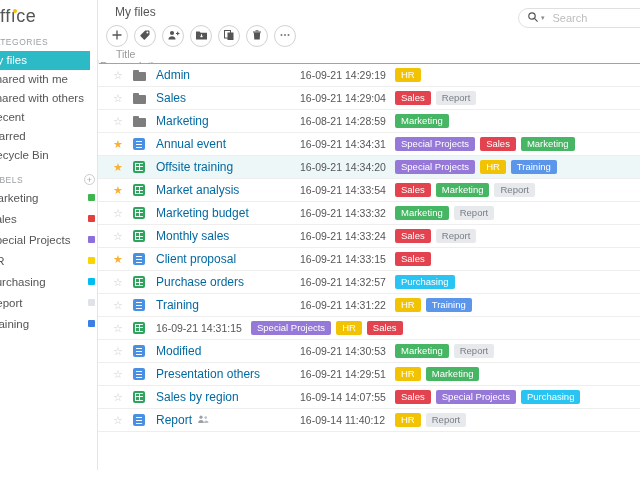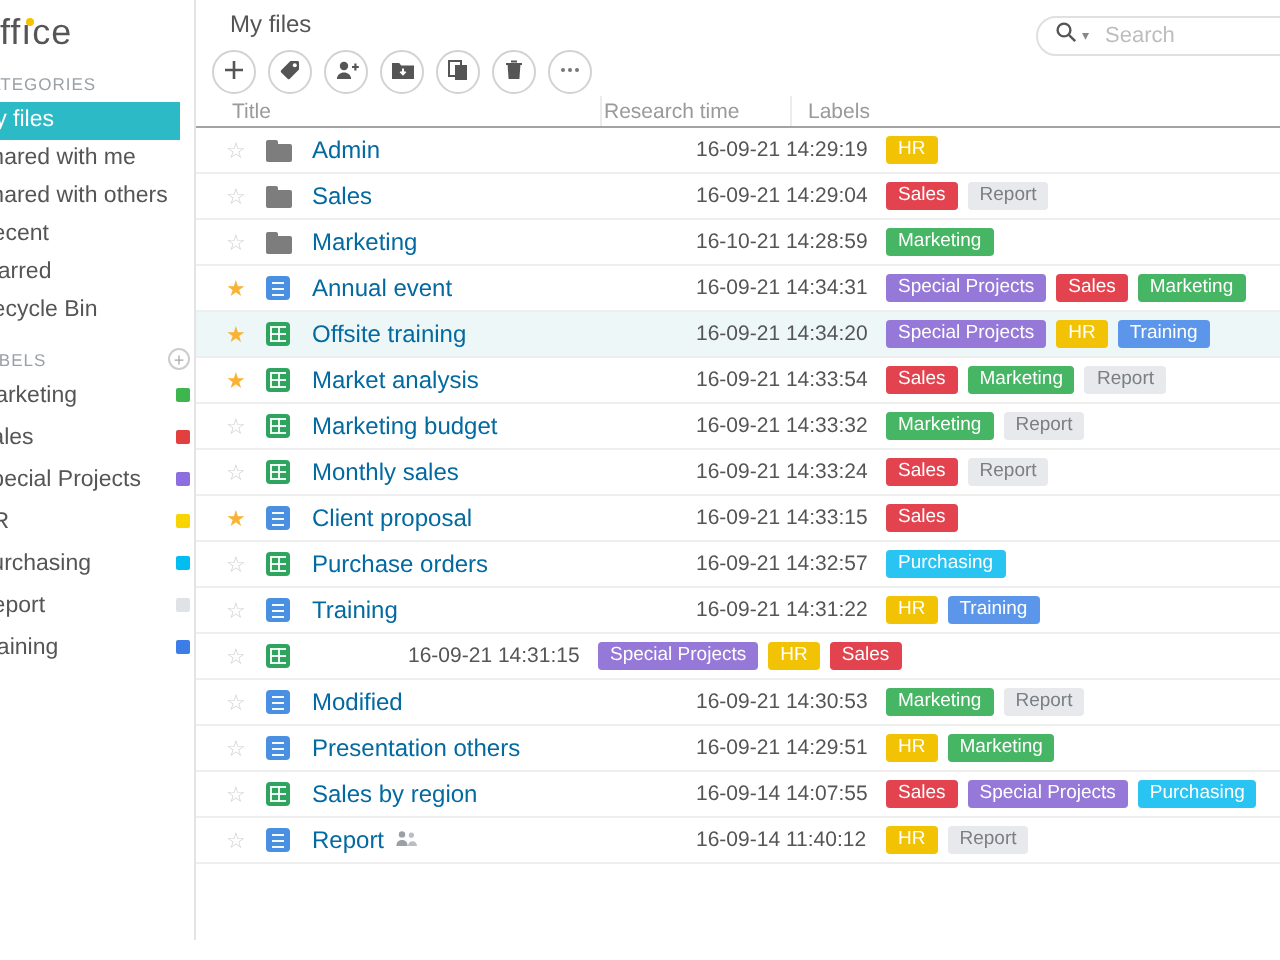--- a/index.html
+++ b/index.html
@@ -24,33 +24,33 @@
   .main{position:absolute;left:98px;top:0;right:0;bottom:0;}
   .page-title{position:absolute;left:17px;top:5px;font-size:12px;color:#555;}
   .search{position:absolute;left:420px;top:8px;width:240px;height:20px;border:1px solid #e0e0e0;border-radius:11px;display:flex;align-items:center;padding-left:8px;box-sizing:border-box;background:#fff;}
   .search .caret{font-size:7px;color:#888;margin-left:2px;}
   .search input{border:none;outline:none;font-size:11px;color:#777;width:120px;margin-left:6px;background:transparent;}
   .search input::placeholder{color:#bdbdbd;}
 
   .toolbar{position:absolute;left:8px;top:25px;display:flex;gap:6px;}
   .tool-btn{width:22px;height:22px;border-radius:50%;border:1px solid #d2d2d2;background:#fff;display:flex;align-items:center;justify-content:center;padding:0;cursor:pointer;}
 
-  .thead{position:absolute;top:48px;left:0;right:0;height:15px;border-bottom:1px solid #a3a3a3;display:flex;align-items:center;font-size:10.5px;color:#9a9a9a;}
+  .thead{position:absolute;top:48px;left:0;right:0;height:15px;border-bottom:1px solid #a3a3a3;display:flex;font-size:10.5px;color:#9a9a9a;flex-direction:column;}
   .h-title{width:202px;padding-left:18px;box-sizing:border-box;cursor:pointer;}
   .h-time{width:95px;border-left:1px solid #ececec;height:100%;display:flex;align-items:center;padding-left:1px;box-sizing:border-box;cursor:pointer;}
   .h-labels{border-left:1px solid #ececec;height:100%;display:flex;align-items:center;padding-left:8px;flex:1;box-sizing:border-box;cursor:pointer;}
 
   .rows{position:absolute;top:64px;left:0;right:0;}
   .row{height:22px;border-bottom:1px solid #eeeeee;display:flex;align-items:center;padding-left:15px;box-sizing:content-box;cursor:pointer;background:#fff;}
   .row.active{background:#edf7f8;}
   .c-star{width:20px;font-size:11px;color:#cfcfcf;flex:none;}
   .c-star.on{color:#f9b234;}
   .c-icon{width:23px;flex:none;display:flex;align-items:center;}
   .c-title{width:144px;font-size:12px;color:#0369a1;display:flex;align-items:center;gap:5px;flex:none;white-space:nowrap;overflow:hidden;}
-  .c-time{width:95px;font-size:10.5px;color:#555;flex:none;margin-left:48px;}
+  .c-time{width:95px;font-size:10.5px;color:#555;flex:none;}
   .c-labels{display:flex;gap:5px;align-items:center;}
   .badge{font-size:9.5px;padding:2.5px 6px;border-radius:2px;color:#fff;line-height:1;white-space:nowrap;cursor:pointer;}
 
   .icon-folder{width:13px;height:9px;background:#7d7d7d;border-radius:1px;position:relative;margin-top:2px;}
   .icon-folder::before{content:"";position:absolute;top:-2px;left:0;width:6px;height:3px;background:#7d7d7d;border-radius:1px 1px 0 0;}
   .icon-doc{width:12px;height:12px;border-radius:2px;background:#4a90e2;position:relative;}
   .icon-doc::after{content:"";position:absolute;left:3px;right:3px;top:3px;height:7px;
     background:repeating-linear-gradient(to bottom,rgba(255,255,255,.95) 0 1px,transparent 1px 3px);}
   .icon-sheet{width:12px;height:12px;border-radius:2px;background:#2fa45f;position:relative;}
   .icon-sheet::after{content:"";position:absolute;left:2px;right:2px;top:2px;bottom:2px;
@@ -205,21 +205,21 @@
         </span>
   </div>
       <div class="row">
     <span class="c-star">☆</span>
     <span class="c-icon">
           <span class="icon-folder"></span>
         </span>
     <span class="c-title">
           <span class="t-text">Marketing</span>
         </span>
-    <span class="c-time">16-10-21 14:28:59</span>
+    <span class="c-time">16-08-21 14:28:59</span>
     <span class="c-labels">
           <span class="badge" style="background: rgb(70, 181, 100); color: rgb(255, 255, 255);">Marketing</span>
         </span>
   </div>
       <div class="row">
     <span class="c-star on">★</span>
     <span class="c-icon">
           <span class="icon-doc"></span>
         </span>
     <span class="c-title">

